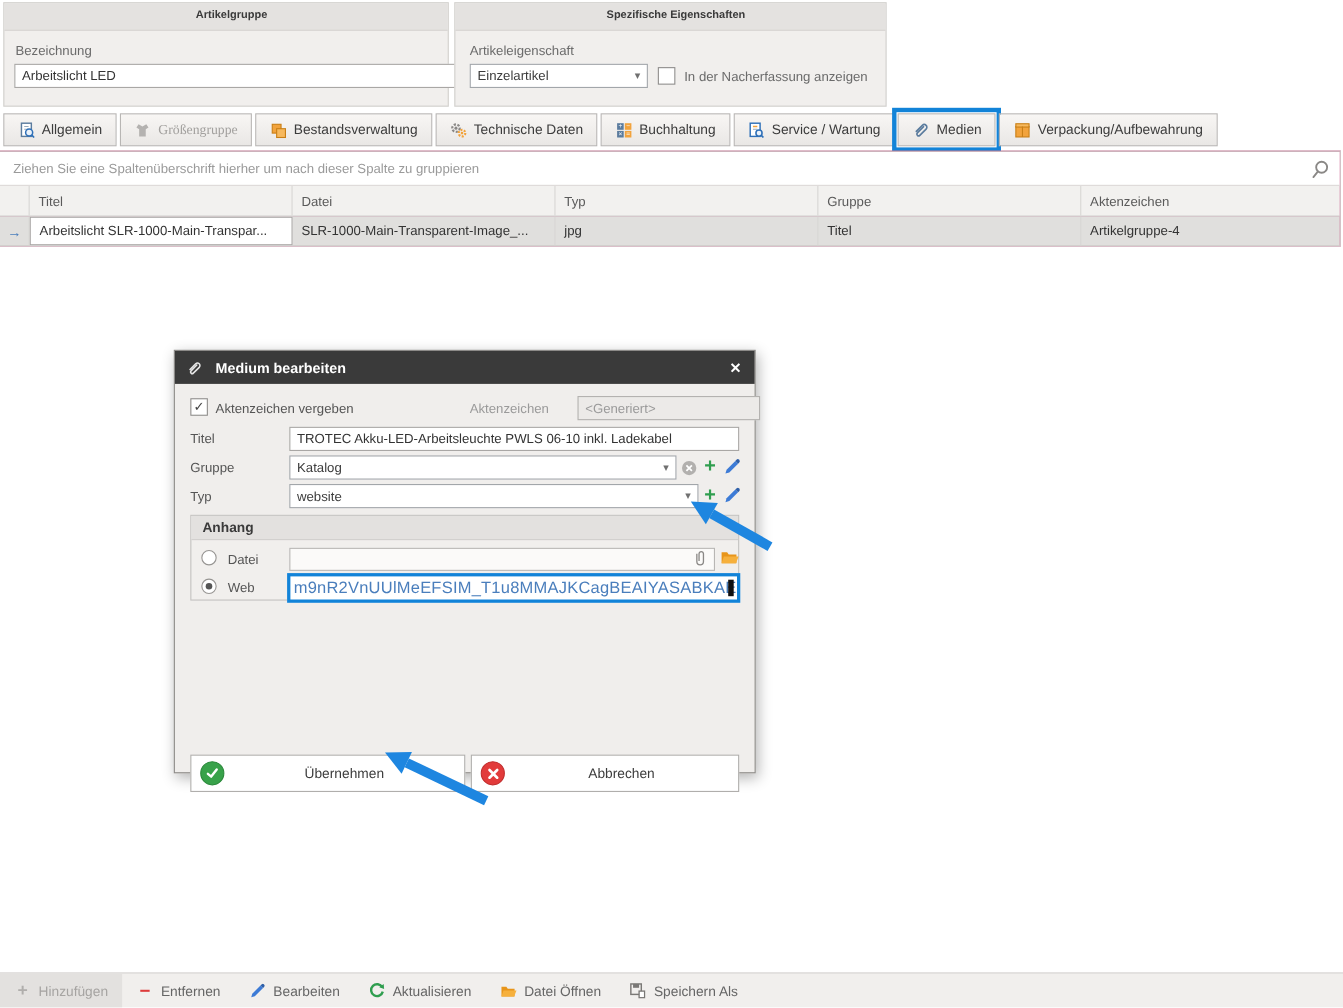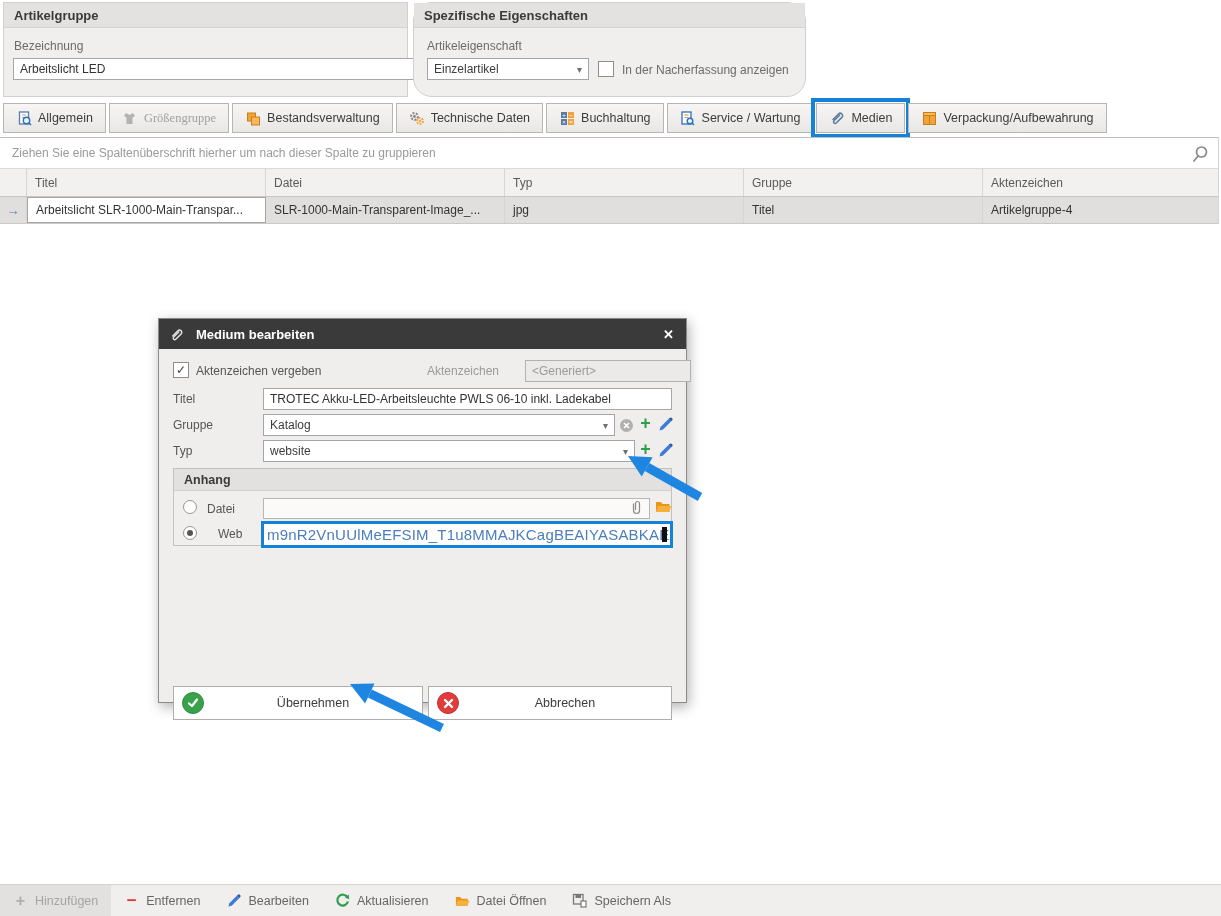--- a/index.html
+++ b/index.html
@@ -4,23 +4,23 @@
 <style>
   * { margin:0; padding:0; box-sizing:border-box; }
   html,body { width:1221px; height:916px; }
   body {
     position:relative; background:#ffffff; overflow:hidden;
     font-family:"Liberation Sans", sans-serif; font-size:12px; color:#3c3c3c;
   }
   
   .panel { position:absolute; top:2px; border:1px solid #d2d0ce; background:#f1efed; }
   .panel-artikelgruppe { left:3px; width:405px; height:95px; }
-  .panel-spezifisch   { left:413px; width:393px; height:95px;border-radius:19px; }
+  .panel-spezifisch   { left:413px; width:393px; height:95px; }
   .panel-hd { height:25px; background:#e4e2e0; border-bottom:1px solid #d6d4d2;
-              font-weight:bold; font-size:13px; color:#3a3a3a; padding:5px 0 0 10px; }
+              font-weight:bold; font-size:10px; color:#3a3a3a; padding:5px 0 0 10px;text-align:center; }
   .panel-bd { position:relative; height:68px; }
   .fld-label { position:absolute; color:#6b6b6b; }
   .txt-input { position:absolute; height:22px; background:#fff; border:1px solid #a9a7a5;
                font-family:"Liberation Sans",sans-serif; font-size:12px; color:#333; padding:0 6px; }
   .combo { position:absolute; height:22px; background:#fff; border:1px solid #a2a6aa;
            display:flex; align-items:center; padding-left:6px; }
   .combo .caret { margin-left:auto; padding:0 6px; color:#707070; font-size:10px; }
   .cbx { position:absolute; width:16px; height:16px; background:#fff; border:1px solid #8e8c8a;
          text-align:center; line-height:14px; font-size:12px; color:#444; }
   
@@ -290,21 +290,21 @@
             <path d="M3.5 3.5 v7 a3 3 0 0 0 6 0 v-7 a2 2 0 0 0 -4 0 v6.5" fill="none" stroke="#8a8886" stroke-width="1.2"></path>
           </svg>
       </span>
       <span class="mini-ico" style="left:481px;top:29px;">
         <svg width="17" height="15" viewBox="0 0 17 15">
             <path d="M1 3 h5 l1.5 2 h7 v8 H1 Z" fill="#e8951a"></path>
             <path d="M3 7 h13.5 l-2.5 6 H1 Z" fill="#f6b03c"></path>
           </svg>
       </span>
       <div class="radio on" style="left:9px;top:57px;"></div>
-      <div class="dlg-label" style="left:44px;top:58px;">Web</div>
+      <div class="dlg-label" style="left:33px;top:58px;">Web</div>
       <div class="web-field">
         <span class="web-text">m9nR2VnUUlMeEFSIM_T1u8MMAJKCagBEAIYASABKAE</span>
         <span class="caret-block"></span>
       </div>
     </div>
 
     <div class="dlg-btn" style="left:14px;width:250px;">
       <span class="circle-ico" style="background:#38a24a;border:1px solid #2c8a3c;">
         <svg width="12" height="12" viewBox="0 0 12 12">
             <path d="M2 6.5 L5 9 L10 2.5" fill="none" stroke="#fff" stroke-width="2.2" stroke-linecap="round" stroke-linejoin="round"></path>

